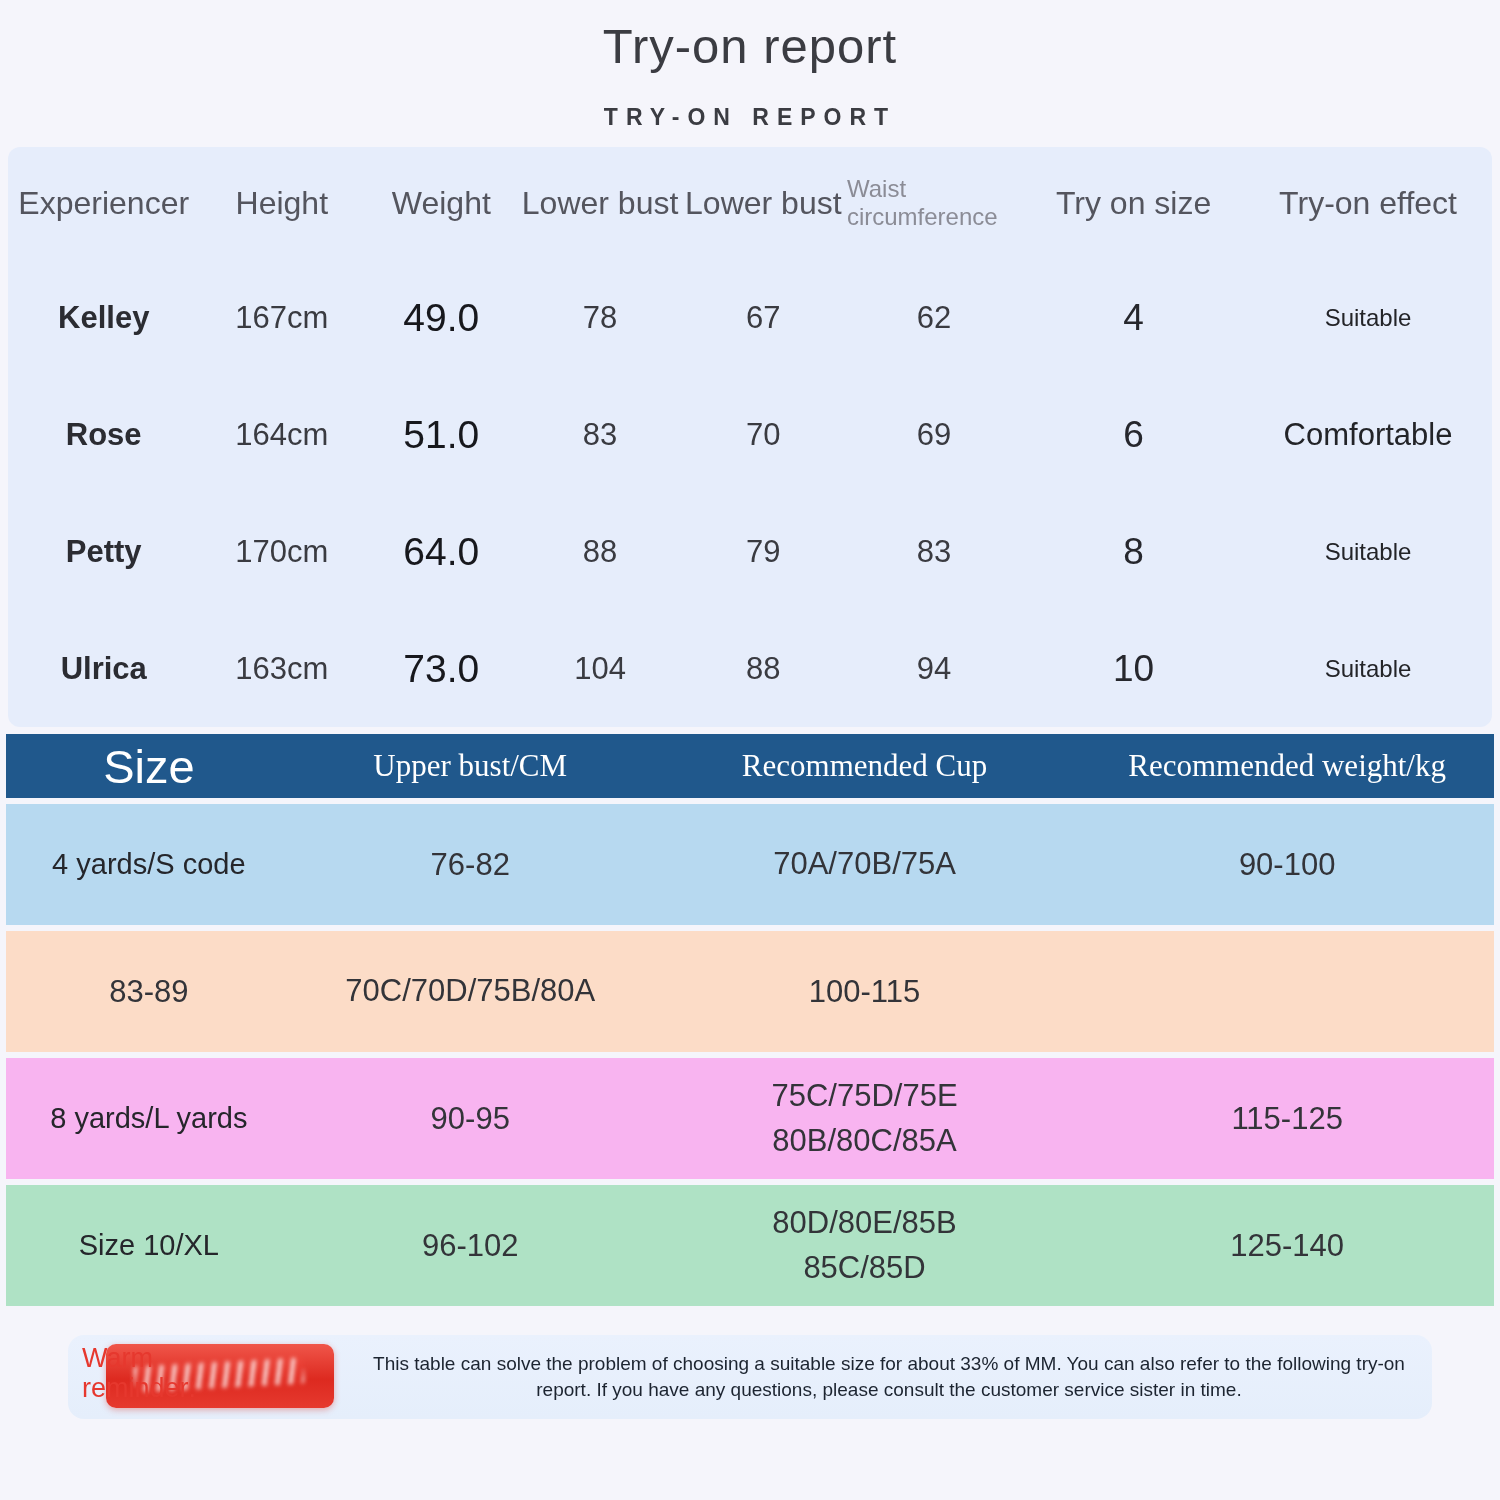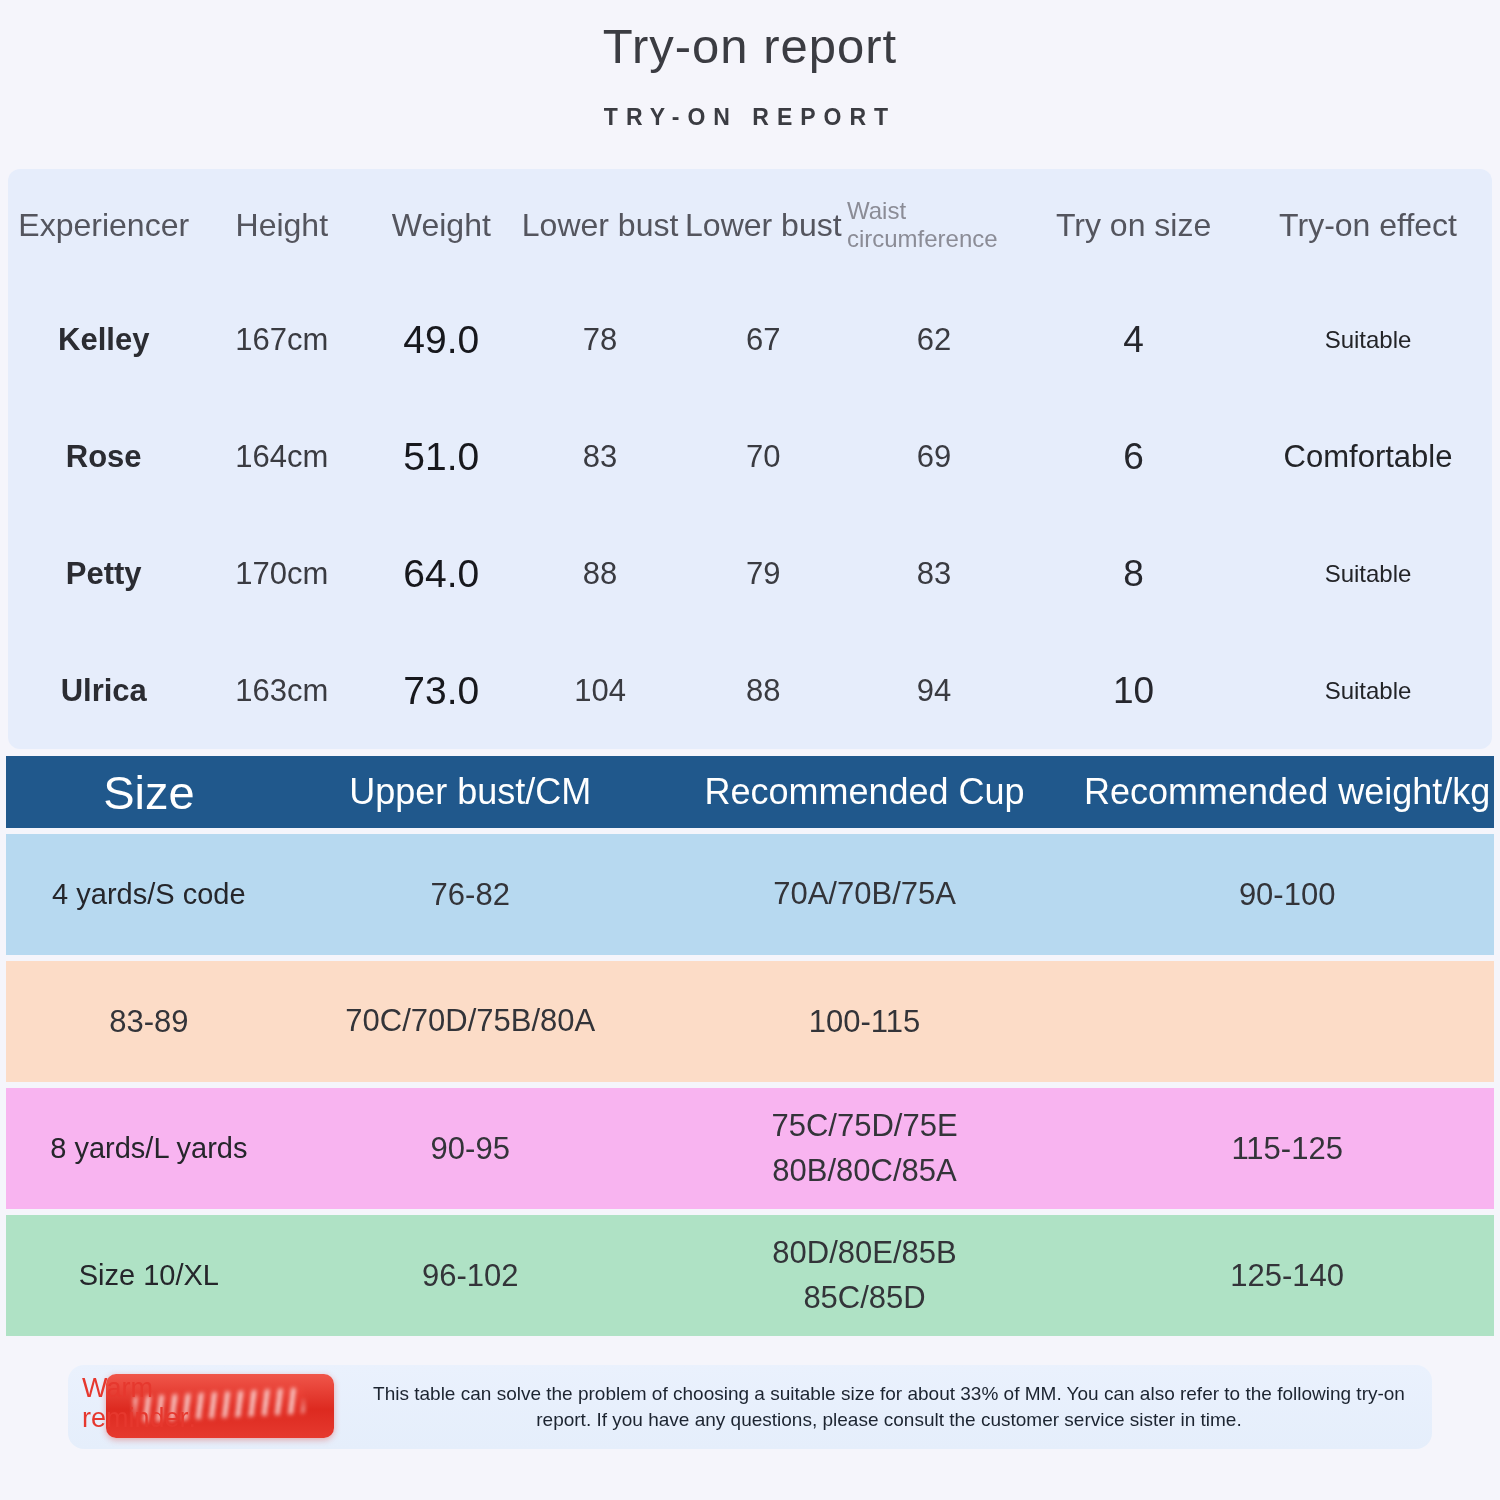--- a/index.html
+++ b/index.html
@@ -5,21 +5,21 @@
   * { margin: 0; padding: 0; box-sizing: border-box; }
   html, body {
     width: 1500px; height: 1500px;
     background: #f5f5fb;
     font-family: "Liberation Sans", sans-serif;
     overflow: hidden;
     color: #35363c;
   }
 
   
-  .title-block { text-align: center; padding-top: 18px; height: 169px; }
+  .title-block { text-align: center; padding-top: 18px; height: 147px; }
   .page-title { font-size: 49px; font-weight: 500; color: #3b3c42; letter-spacing: 1px; }
   .page-subtitle { margin-top: 30px; font-size: 23px; font-weight: 700; letter-spacing: 8px; color: #3b3c42; }
 
   
   .tryon-table {
     margin: 0 8px; height: 580px;
     background: #e6edfb; border-radius: 12px;
     display: grid;
     grid-template-rows: 112px repeat(4, 117px);
   }
@@ -42,25 +42,25 @@
   .cell-effect { font-size: 24px; color: #232428; }
 
   
   .size-grid {
     display: grid;
     grid-template-columns: 19.2% 24% 29% 27.8%;
     align-items: center;
   }
   .size-grid > div { text-align: center; }
   .size-header {
-    margin: 7px 6px 0 6px; height: 72px;
+    margin: 7px 6px 0 6px; height: 64px;
     color: #ffffff;
   }
   .size-header .h-size  { font-size: 47px; font-weight: 500; }
-  .size-header .h-other { font-size: 36px; }
+  .size-header .h-other { font-size: 31px; font-family: Liberation Serif, serif; }
   .size-row {
     margin: 6px 6px 0 6px; height: 121px;
   }
   .size-row:first-of-type { margin-top: 15px; }
   .size-row .r-label { font-size: 29px; color: #25262b; }
   .size-row .r-val   { font-size: 31px; color: #333439; }
   .cup-line { line-height: 1.42; }
 
   
   .reminder {

